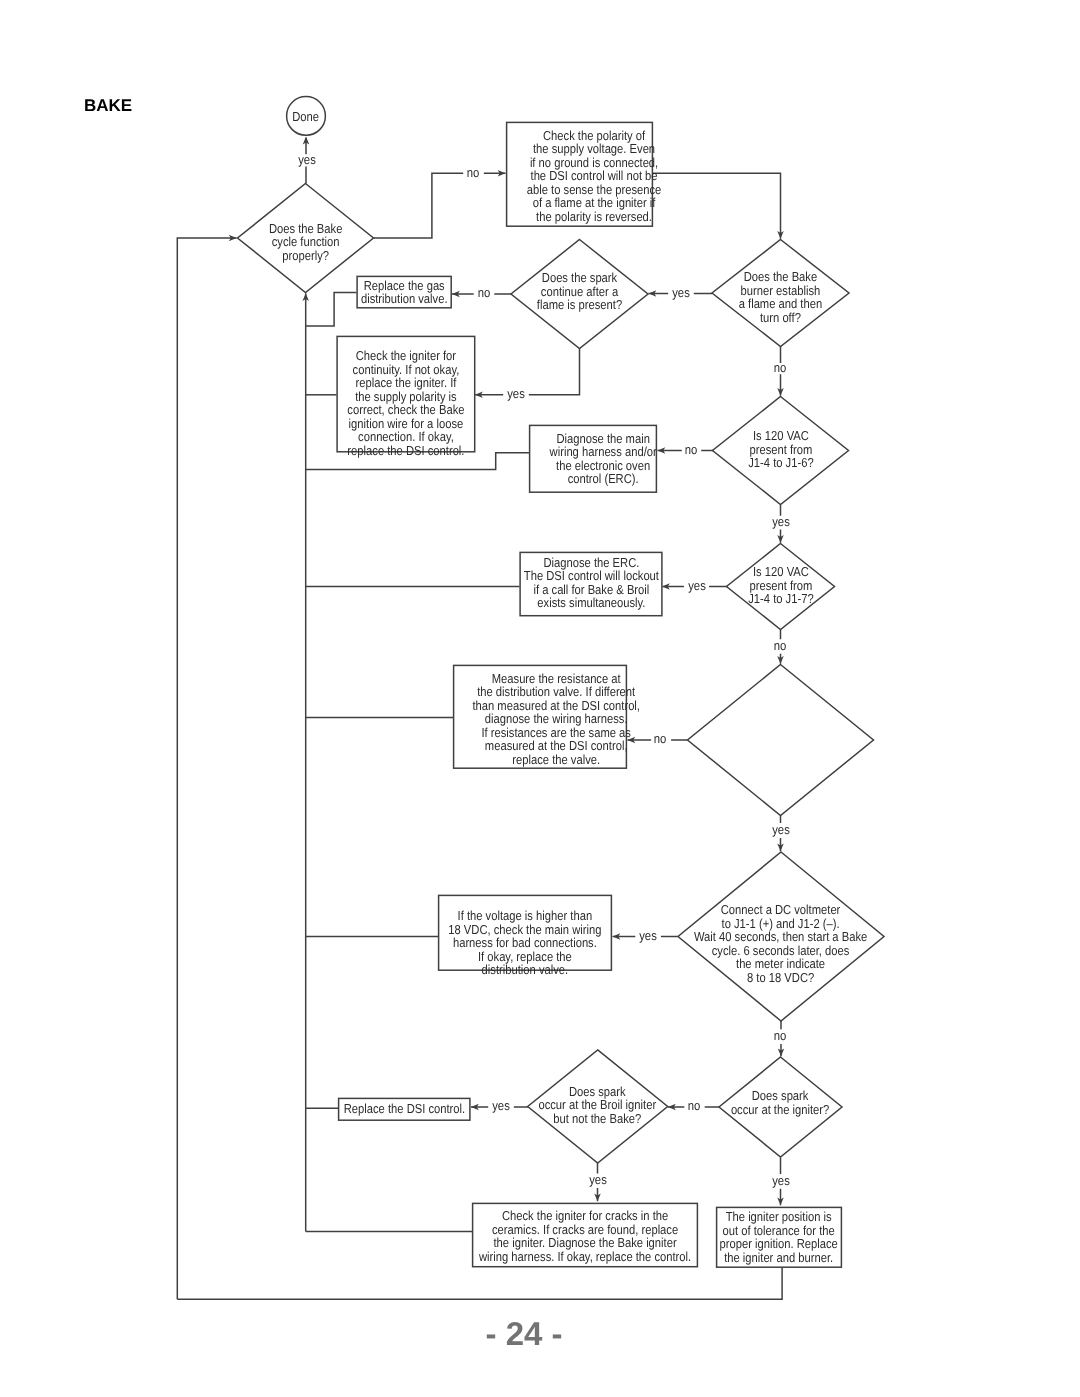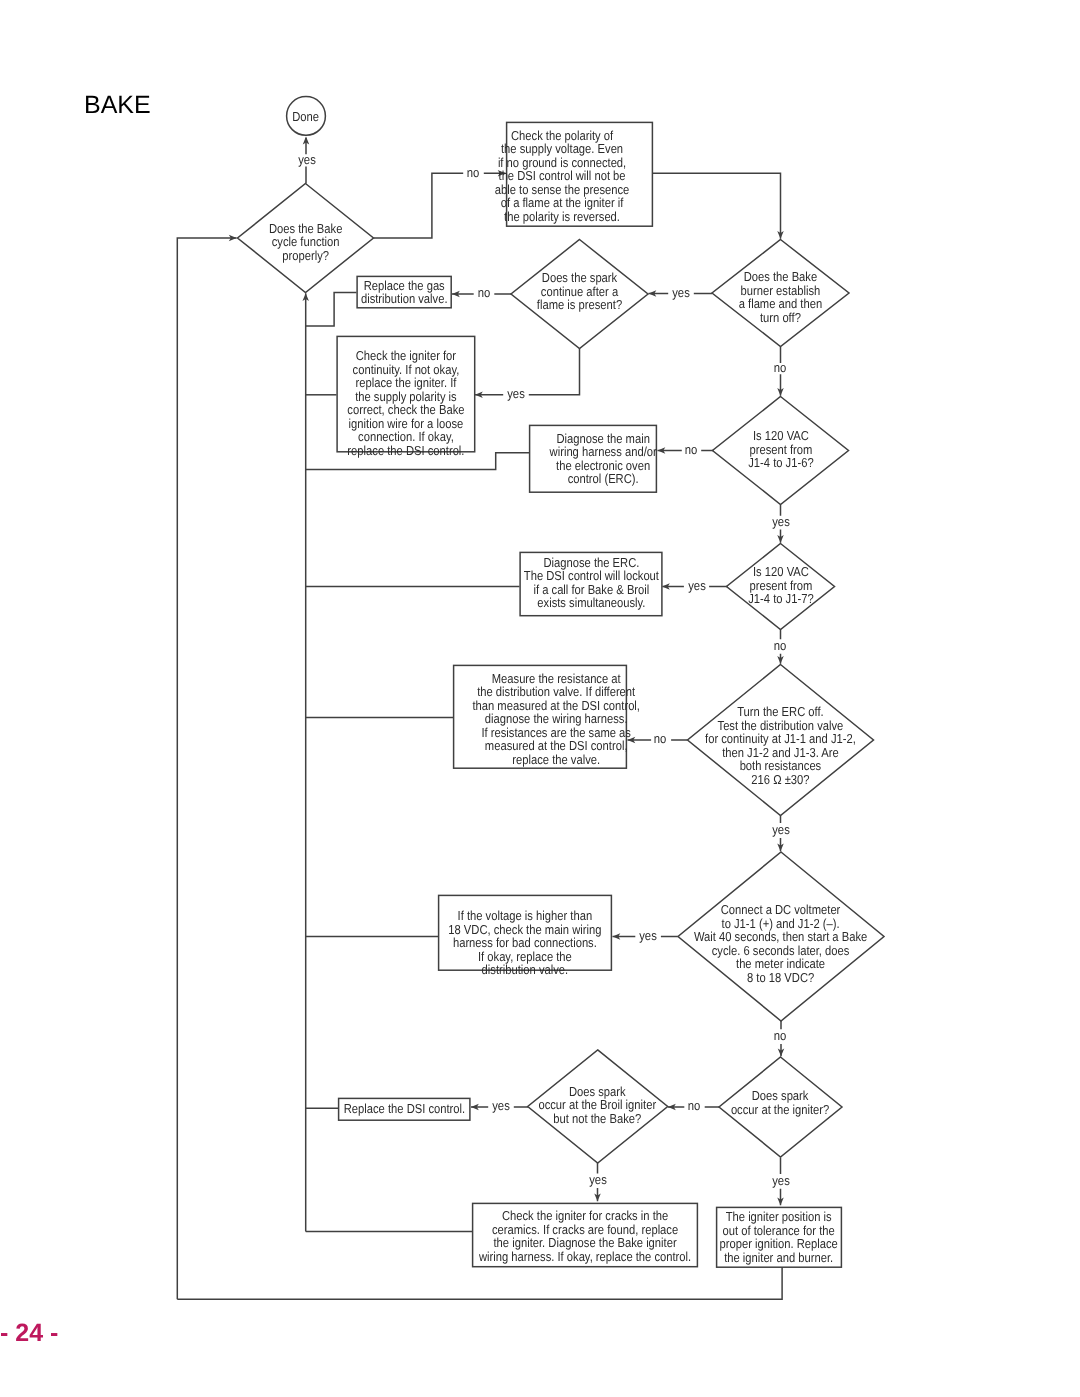--- a/index.html
+++ b/index.html
@@ -1,21 +1,21 @@
 <!DOCTYPE html>
 <html><head>
 <meta charset="utf-8">
 <title>BAKE Troubleshooting Flowchart</title>
 <style>
   html,body{margin:0;padding:0;background:#ffffff;}
   body{width:1080px;height:1397px;font-family:"Liberation Sans",sans-serif;-webkit-font-smoothing:antialiased;text-rendering:geometricPrecision;}
   .page{position:relative;width:1080px;height:1397px;overflow:hidden;background:#ffffff;}
   .chart-svg{position:absolute;left:0;top:0;}
-  .page-title{position:absolute;left:84px;top:93px;font-size:25px;font-weight:normal;color:#000;line-height:25px;}
-  .page-number{position:absolute;left:0;top:1321px;width:1048px;font-size:25px;font-weight:bold;color:#be185d;line-height:25px;}
+  .page-title{position:absolute;left:84px;top:93px;font-size:17px;font-weight:bold;color:#000;line-height:25px;}
+  .page-number{position:absolute;left:0;top:1321px;width:1048px;text-align:center;font-size:33px;font-weight:bold;color:#737373;line-height:25px;}
   .node-text{position:absolute;display:flex;align-items:center;justify-content:center;pointer-events:none;}
   .node-text>span{font-size:13px;line-height:13.5px;white-space:nowrap;text-align:center;color:#2b2b2b;transform:scaleX(0.862);display:block;}
   .edge-label{position:absolute;font-size:13px;line-height:13px;color:#2b2b2b;white-space:nowrap;transform:translate(-50%,calc(-50% - 1.4px)) scaleX(0.87);}
 </style>
 </head>
 <body>
 
 <div class="page">
 <svg class="chart-svg" width="1080" height="1397" viewBox="0 0 1080 1397">
 <g>
@@ -96,21 +96,21 @@
 <path d="M -7.8 -3.25 L 0 0 L -7.8 3.25 L -5.8 0 Z" transform="translate(780.5,1205.3) rotate(90)"></path>
 </g>
 </svg>
 <div class="page-title">BAKE</div>
 <div class="node-text" style="left:286.6px;top:96.5px;width:38.8px;height:38.8px">
       <span style="margin-top:0.8px">Done</span>
     </div>
 <div class="node-text" style="left:237.5px;top:183.5px;width:136.0px;height:109.0px">
       <span style="margin-top:8.0px">Does the Bake<br>cycle function<br>properly?</span>
     </div>
-<div class="node-text" style="left:498px;top:121.8px;width:128px;height:105.0px">
+<div class="node-text" style="left:530px;top:121.8px;width:128px;height:105.0px">
       <span style="margin-top:3.0px">Check the polarity of<br>the supply voltage. Even<br>if no ground is connected,<br>the DSI control will not be<br>able to sense the presence<br>of a flame at the igniter if<br>the polarity is reversed.</span>
     </div>
 <div class="node-text" style="left:712.0px;top:239.5px;width:137.0px;height:107.0px">
       <span style="margin-top:8.6px">Does the Bake<br>burner establish<br>a flame and then<br>turn off?</span>
     </div>
 <div class="node-text" style="left:511.0px;top:239.5px;width:137.0px;height:109.0px">
       <span style="margin-top:-4.8px">Does the spark<br>continue after a<br>flame is present?</span>
     </div>
 <div class="node-text" style="left:356.5px;top:275.8px;width:95.3px;height:32.6px">
       <span style="margin-top:0.4px">Replace the gas<br>distribution valve.</span>
@@ -122,23 +122,20 @@
       <span style="margin-top:-2.0px">Is 120 VAC<br>present from<br>J1-4 to J1-6?</span>
     </div>
 <div class="node-text" style="left:529.0px;top:424.8px;width:148px;height:68.0px">
       <span style="margin-top:-0.4px">Diagnose the main<br>wiring harness and/or<br>the electronic oven<br>control (ERC).</span>
     </div>
 <div class="node-text" style="left:726.5px;top:543.5px;width:108.0px;height:86.0px">
       <span style="margin-top:-1.8px">Is 120 VAC<br>present from<br>J1-4 to J1-7?</span>
     </div>
 <div class="node-text" style="left:519.5px;top:551.8px;width:143.0px;height:60px">
       <span style="margin-top:2.0px">Diagnose the ERC.<br>The DSI control will lockout<br>if a call for Bake &amp; Broil<br>exists simultaneously.</span>
-    </div>
-<div class="node-text" style="left:687.5px;top:664.5px;width:186.0px;height:151.0px">
-      <span style="margin-top:11.6px">Turn the ERC off.<br>Test the distribution valve<br>for continuity at J1-1 and J1-2,<br>then J1-2 and J1-3. Are<br>both resistances<br>216 Ω ±30?</span>
     </div>
 <div class="node-text" style="left:453.0px;top:664.8px;width:207px;height:104.0px">
       <span style="margin-top:4.0px">Measure the resistance at<br>the distribution valve. If different<br>than measured at the DSI control,<br>diagnose the wiring harness.<br>If resistances are the same as<br>measured at the DSI control,<br>replace the valve.</span>
     </div>
 <div class="node-text" style="left:678.0px;top:852.0px;width:206.0px;height:169.0px">
       <span style="margin-top:14.0px">Connect a DC voltmeter<br>to J1-1 (+) and J1-2 (–).<br>Wait 40 seconds, then start a Bake<br>cycle. 6 seconds later, does<br>the meter indicate<br>8 to 18 VDC?</span>
     </div>
 <div class="node-text" style="left:438.0px;top:894.8px;width:174.0px;height:92px">
       <span style="margin-top:4.2px">If the voltage is higher than<br>18 VDC, check the main wiring<br>harness for bad connections.<br>If okay, replace the<br>distribution valve.</span>
     </div>

